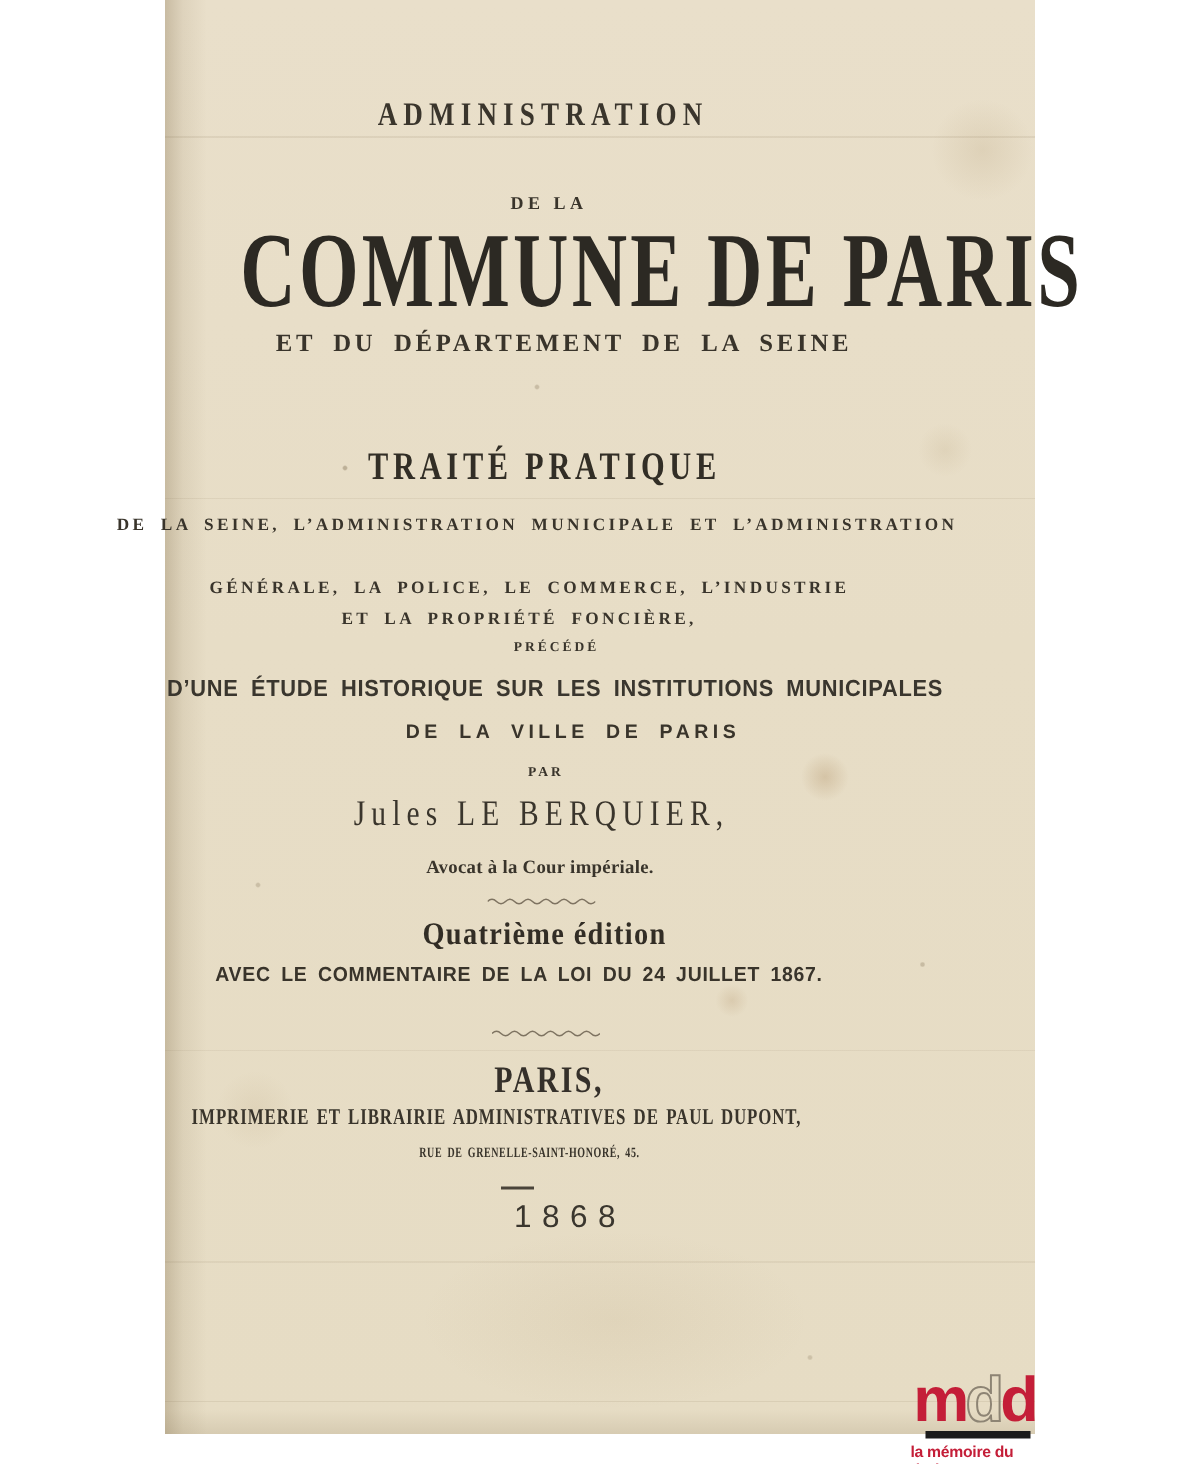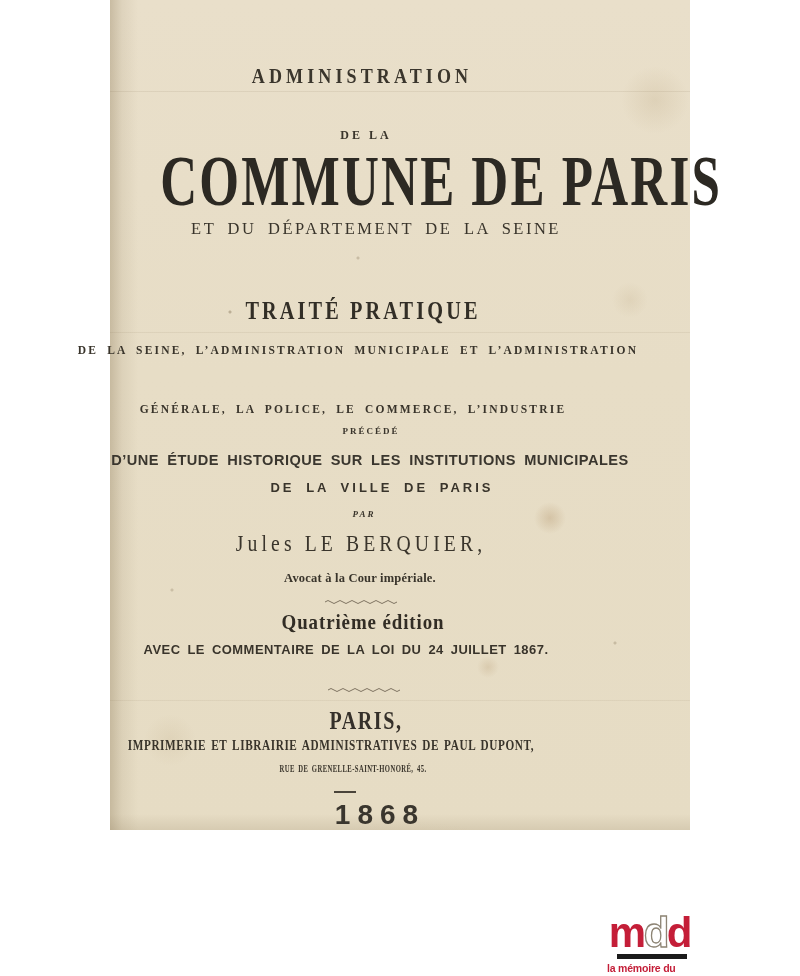--- a/index.html
+++ b/index.html
@@ -3,21 +3,21 @@
 <meta charset="utf-8">
 <style>
   html,body { margin:0; padding:0; }
   body {
     width:800px; height:976px; position:relative; overflow:hidden;
     background:#ffffff;
     font-family:"Liberation Serif","DejaVu Serif",serif;
   }
   
   .page {
-    position:absolute; left:110px; top:0; width:580px; height:830px;
+    position:absolute; left:110px; top:0; width:580px; height:956px;
     background-color:#e8decb;
     background-image:
       
       radial-gradient(circle at 120px 312px, rgba(90,70,40,.30) 0 1px, transparent 2px),
       radial-gradient(circle at 248px 258px, rgba(90,70,40,.22) 0 1px, transparent 2px),
       radial-gradient(circle at 505px 643px, rgba(90,70,40,.22) 0 1px, transparent 2px),
       radial-gradient(circle at 62px 590px, rgba(90,70,40,.20) 0 1px, transparent 2px),
       radial-gradient(circle at 430px 905px, rgba(90,70,40,.18) 0 1px, transparent 2px),
       
       radial-gradient(circle at 440px 518px, rgba(140,95,40,.20) 0, rgba(140,95,40,.10) 8px, transparent 16px),
@@ -45,59 +45,59 @@
     white-space:nowrap; line-height:1; color:#39342b;
   }
   .sans { font-family:"Liberation Sans","DejaVu Sans",sans-serif; }
 
   #l-admin     { top:65px;  font-size:22px;  font-weight:bold; letter-spacing:5px;
                  transform:translateX(-38px) scaleX(0.82); color:#3a352c; }
   #l-dela      { top:129px; font-size:12px;  font-weight:bold; letter-spacing:3px;
                  transform:translateX(-34px); }
   #l-commune   { top:146px; font-size:71px;  font-weight:bold; letter-spacing:3px;
                  transform:translateX(-31px) scaleX(0.72); color:#2c2923; }
-  #l-dept      { top:221px; font-size:16.5px;font-weight:normal; letter-spacing:2.5px; word-spacing:5px;
+  #l-dept      { top:221px; font-size:16.5px;font-weight:bold; letter-spacing:2.5px; word-spacing:5px;
                  transform:translateX(-24px); }
   #l-ou        { top:263px; font-size:10px;  font-weight:bold; letter-spacing:1.5px;
                  transform:translateX(-39px); }
   #l-traite    { top:298px; font-size:26px;  font-weight:bold; letter-spacing:4px;
                  transform:translateX(-37px) scaleX(0.78); color:#322e26; }
   .sub-line    { font-size:11.5px; font-weight:bold; letter-spacing:2.2px; word-spacing:4px; }
   #l-sub1 { top:346px; transform:translateX(-32px); }
   #l-sub2 { top:345px; transform:translateX(-42px); }
-  #l-sub3 { top:387px; transform:translateX(-47px);margin-top:17px; }
+  #l-sub3 { top:387px; transform:translateX(-47px); }
   #l-sub4 { top:408px; transform:translateX(-54px); }
   #l-precede   { top:427px; font-size:9px;   font-weight:bold; letter-spacing:2px;
                  transform:translateX(-29px); }
   #l-etude     { top:452px; font-size:15.5px;font-weight:bold; letter-spacing:.5px; word-spacing:4px;
                  transform:translateX(-30px) scaleX(0.94); color:#3a362e; }
   #l-ville     { top:481px; font-size:13px;  font-weight:bold; letter-spacing:3px; word-spacing:5px;
                  transform:translateX(-18px); }
   #l-par       { top:510px; font-size:9px;   font-weight:bold; letter-spacing:2px;
-                 transform:translateX(-36px);font-style:italic; }
+                 transform:translateX(-36px); }
   #l-jules     { top:531px; font-size:24px;  letter-spacing:5px;
                  transform:translateX(-39px) scaleX(0.82); color:#3a352c; }
   #l-avocat    { top:572px; font-size:12.5px;font-weight:bold; letter-spacing:.2px;
                  transform:translateX(-40px); }
   .squiggle    { position:absolute; }
   #sq1 { top:591px; left:calc(50% - 75px); }
   #sq2 { top:679px; left:calc(50% - 72px); }
   #l-quatrieme { top:612px; font-size:21px;  font-weight:bold; letter-spacing:1px;
                  transform:translateX(-37px) scaleX(0.9); color:#322d25; }
   #l-avec      { top:643px; font-size:13.5px;font-weight:bold; letter-spacing:.5px; word-spacing:3px;
                  transform:translateX(-54px) scaleX(0.96); }
   #l-paris     { top:708px; font-size:25px;  font-weight:bold; letter-spacing:2px;
                  transform:translateX(-34px) scaleX(0.8); color:#35302a; }
   #l-imprimerie{ top:738px; font-size:15px;  font-weight:bold; letter-spacing:.8px; word-spacing:2px;
                  transform:translateX(-69px) scaleX(0.75); }
   #l-rue       { top:765px; font-size:9.5px; font-weight:bold; letter-spacing:.6px; word-spacing:2px;
                  transform:translateX(-47px) scaleX(0.7); }
   #dash        { position:absolute; top:791px; left:calc(50% - 66px); width:22px; height:2px;
                  background:#4a443a; }
-  #l-year      { top:801px; font-size:28px;  font-weight:bold; letter-spacing:7px;
+  #l-year      { top:801px; font-size:21px;  font-weight:normal; letter-spacing:7px;
                  transform:translateX(-20px); color:#3a362e; }
 
   
   #logo { position:absolute; left:497px; top:912px; width:83px; }
   .mdd  { font-family:"Liberation Sans","DejaVu Sans",sans-serif; font-weight:bold;
           font-size:42px; line-height:1; letter-spacing:-2.5px; color:#c41e38;
           height:41px; text-align:right; }
   .mdd .outline { color:transparent; -webkit-text-stroke:1.3px #8d8474; }
   .logo-bar { width:70px; height:5px; margin:1px 0 3px 10px; background:#1b1b1b; }
   .logo-tagline { font-family:"Liberation Sans","DejaVu Sans",sans-serif; font-weight:bold;
@@ -109,20 +109,21 @@
 <div class="page">
 
   <div class="line" id="l-admin">ADMINISTRATION</div>
   <div class="line" id="l-dela">DE LA</div>
   <div class="line" id="l-commune">COMMUNE DE PARIS</div>
   <div class="line" id="l-dept">ET DU DÉPARTEMENT DE LA SEINE</div>
   <div class="line" id="l-traite">TRAITÉ PRATIQUE</div>
 
   <div class="line sub-line" id="l-sub2">DE LA SEINE, L’ADMINISTRATION MUNICIPALE ET L’ADMINISTRATION</div>
   <div class="line sub-line" id="l-sub3">GÉNÉRALE, LA POLICE, LE COMMERCE, L’INDUSTRIE</div>
+  <div class="line sub-line" id="l-sub4">ET LA PROPRIÉTÉ FONCIÈRE,</div>
 
   <div class="line" id="l-precede">PRÉCÉDÉ</div>
   <div class="line sans" id="l-etude">D’UNE ÉTUDE HISTORIQUE SUR LES INSTITUTIONS MUNICIPALES</div>
   <div class="line sans" id="l-ville">DE LA VILLE DE PARIS</div>
   <div class="line" id="l-par">PAR</div>
   <div class="line" id="l-jules">Jules LE BERQUIER,</div>
   <div class="line" id="l-avocat">Avocat à la Cour impériale.</div>
 
   <div class="squiggle" id="sq1">
     <svg width="72" height="7" viewBox="0 0 72 7">

